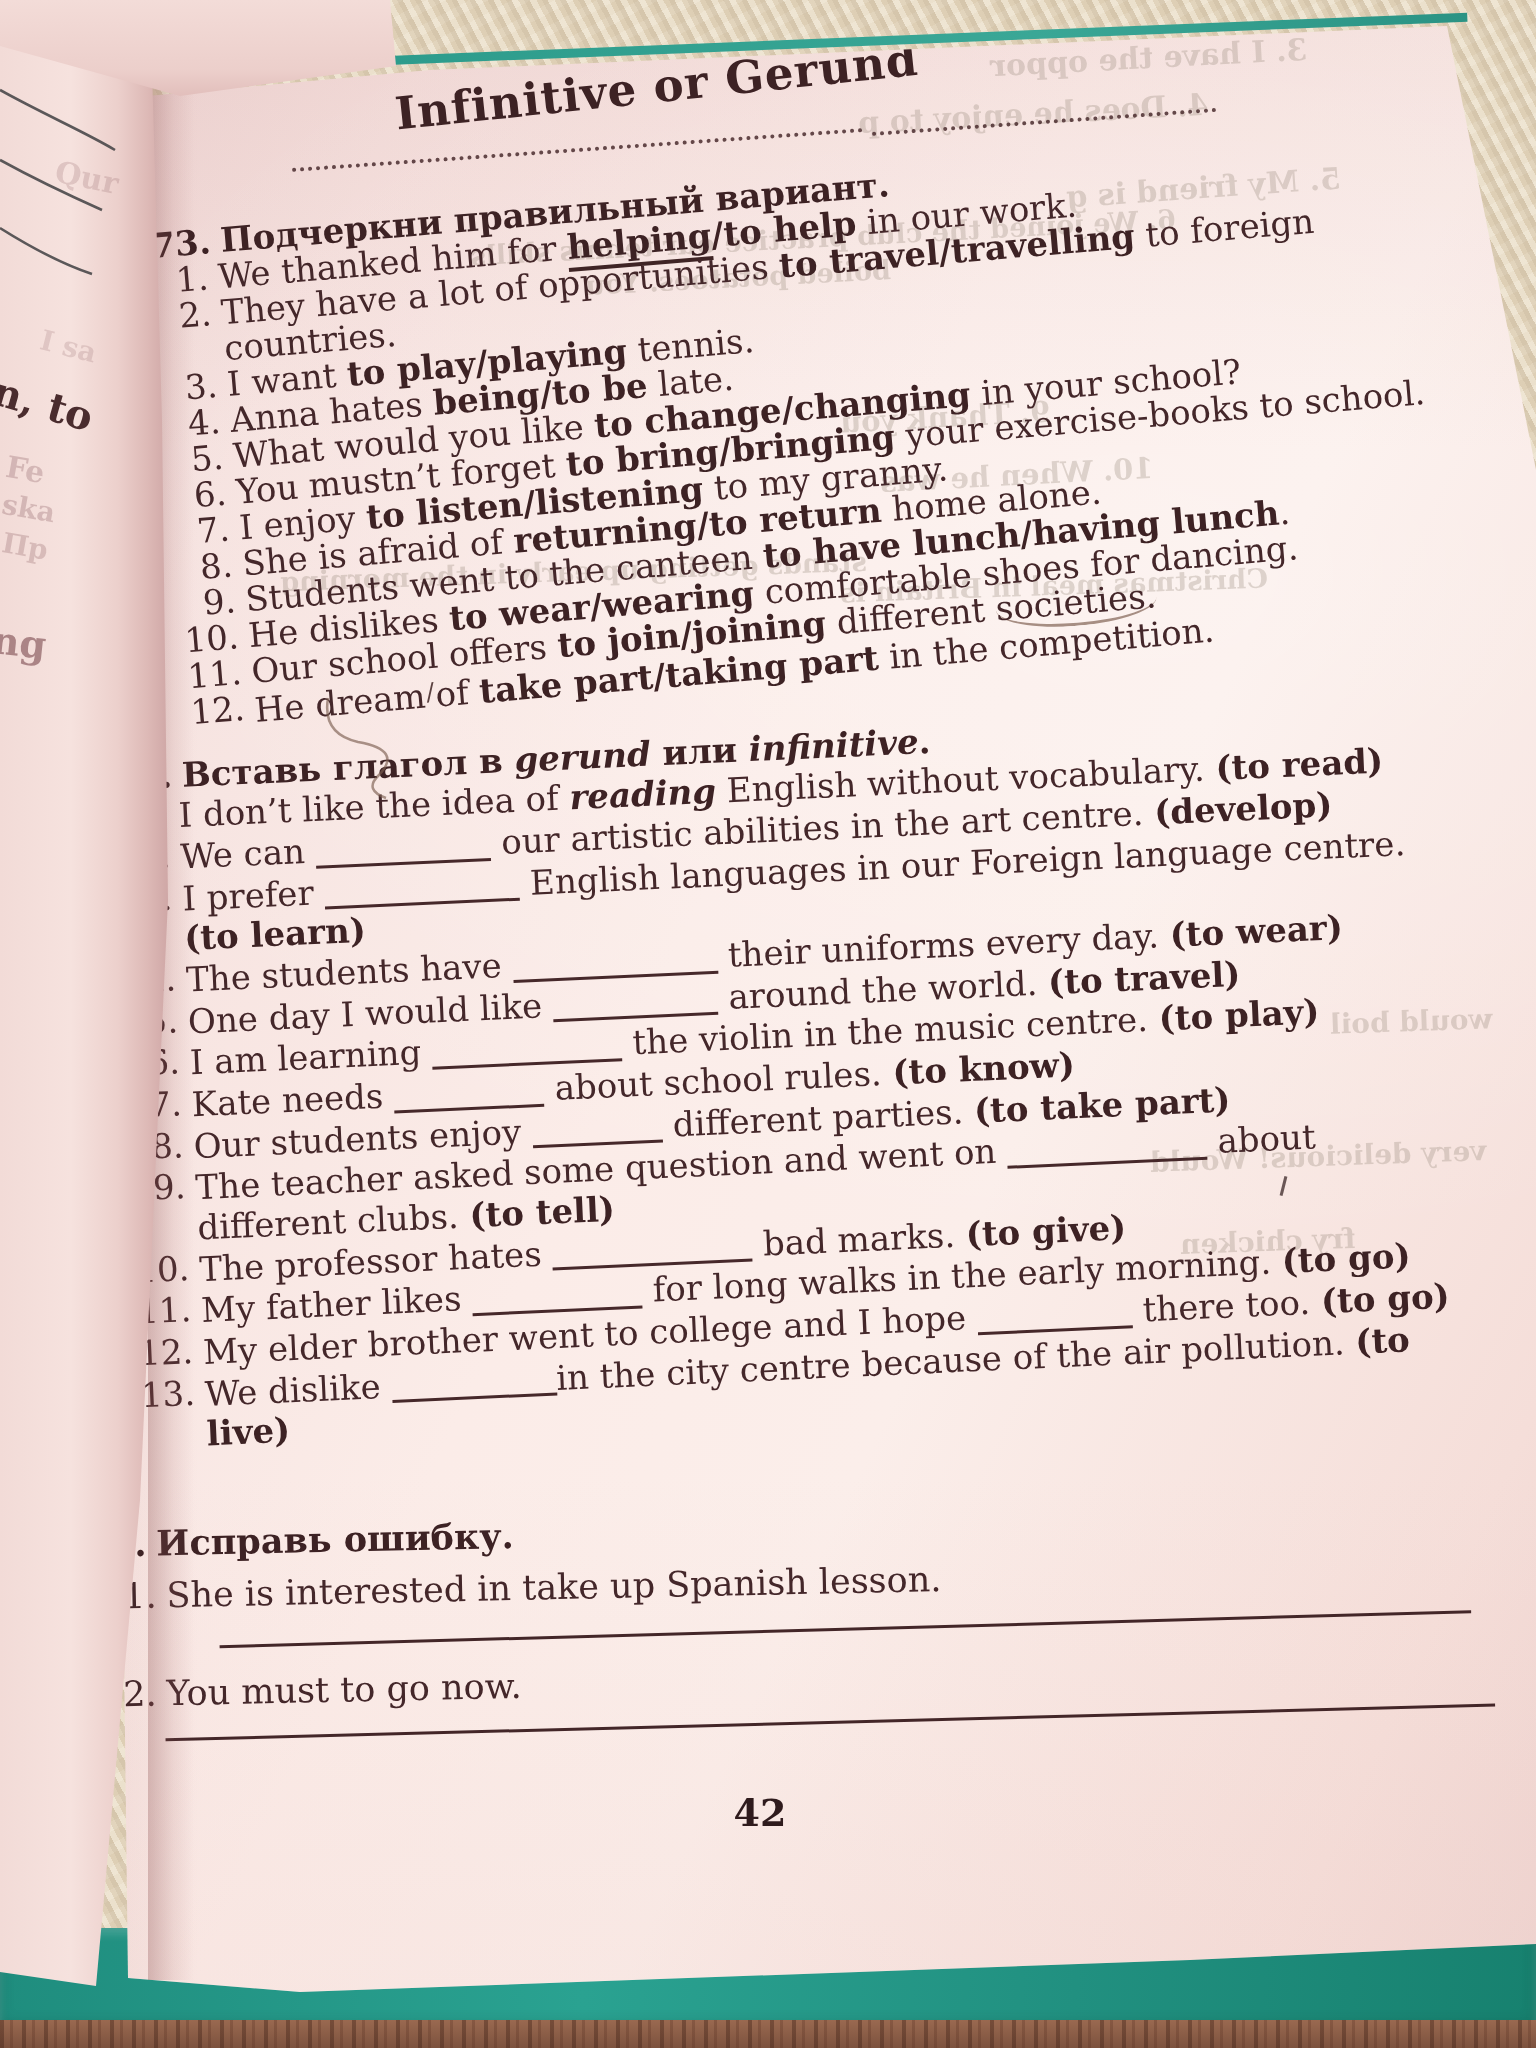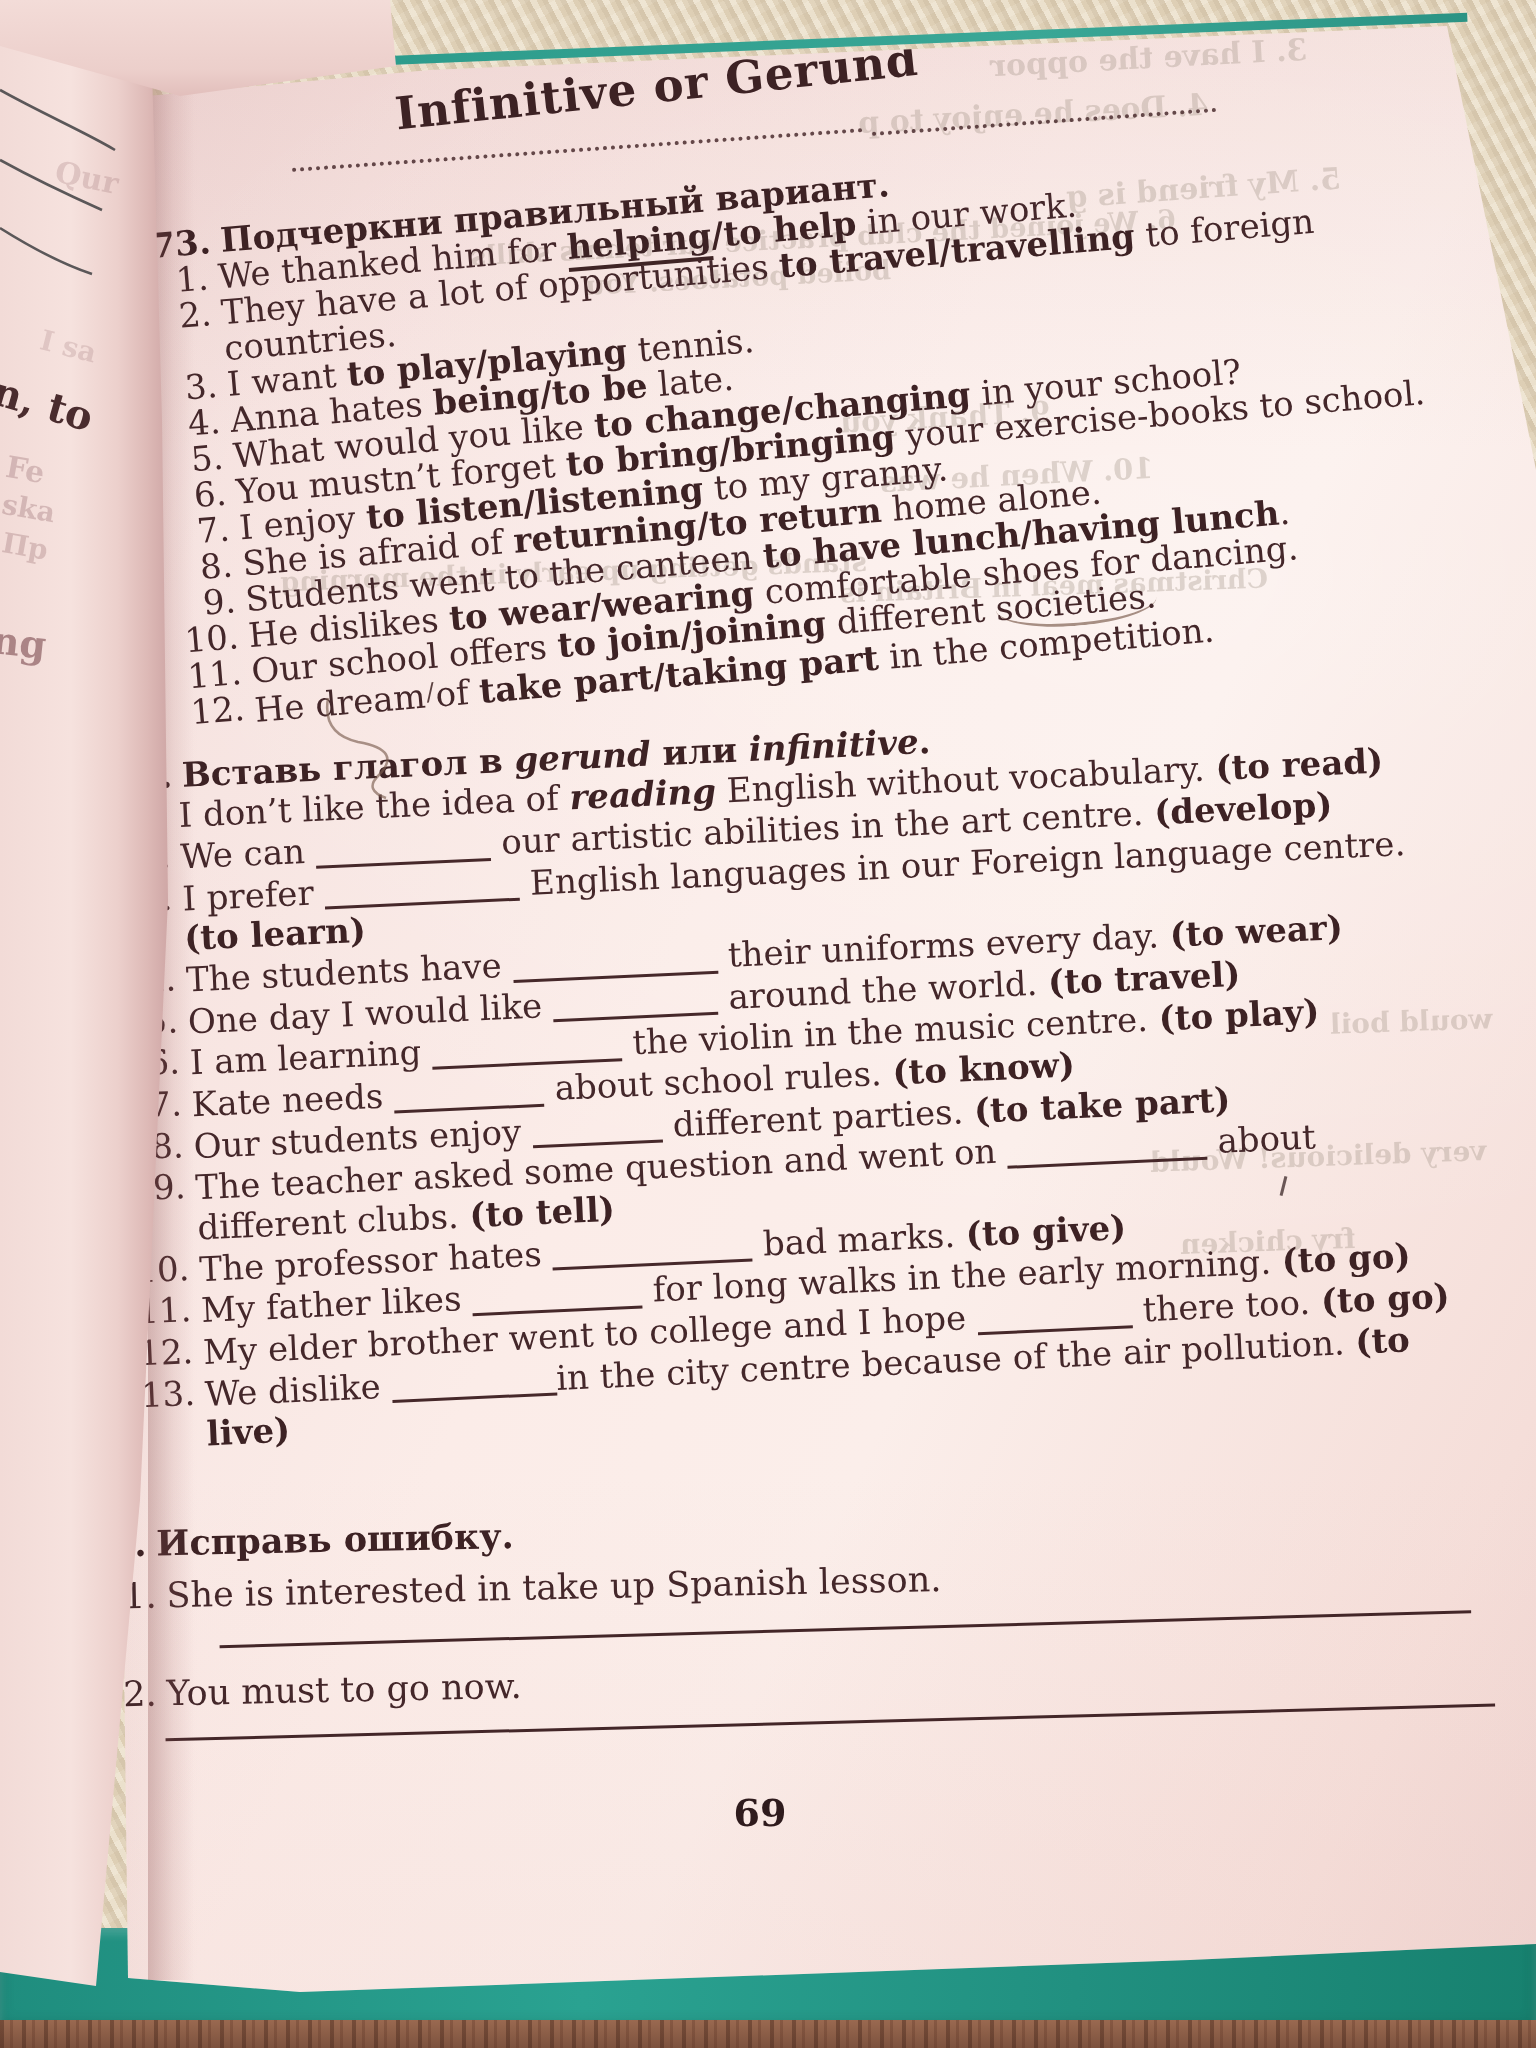--- a/index.html
+++ b/index.html
@@ -229,21 +229,21 @@
           <span>She is interested in take up Spanish lesson.</span>
         </div>
         <div class="ans-line" style="left:132px;top:124px;width:1252px;transform:rotate(-0.4deg);"></div>
         <div class="e75-row" style="left:28px;top:150px;">
           <span class="num" style="flex-basis:40px;">2.</span>
           <span>You must to go now.</span>
         </div>
         <div class="ans-line" style="left:76px;top:216px;width:1330px;transform:rotate(-0.3deg);"></div>
       </div>
 
-      <div class="pagenum">69</div>
+      <div class="pagenum">42</div>
 
       <div class="mark-dash"></div>
       <div class="mark-tick"></div>
       <svg class="squiggle" width="200" height="120">
         <path d="M28,8 q-6,36 30,44 q46,8 20,34 q-14,14 8,22" fill="none" stroke="rgba(125,95,82,.65)" stroke-width="2.5"></path>
       </svg>
 
     </div>
   </div>
 

